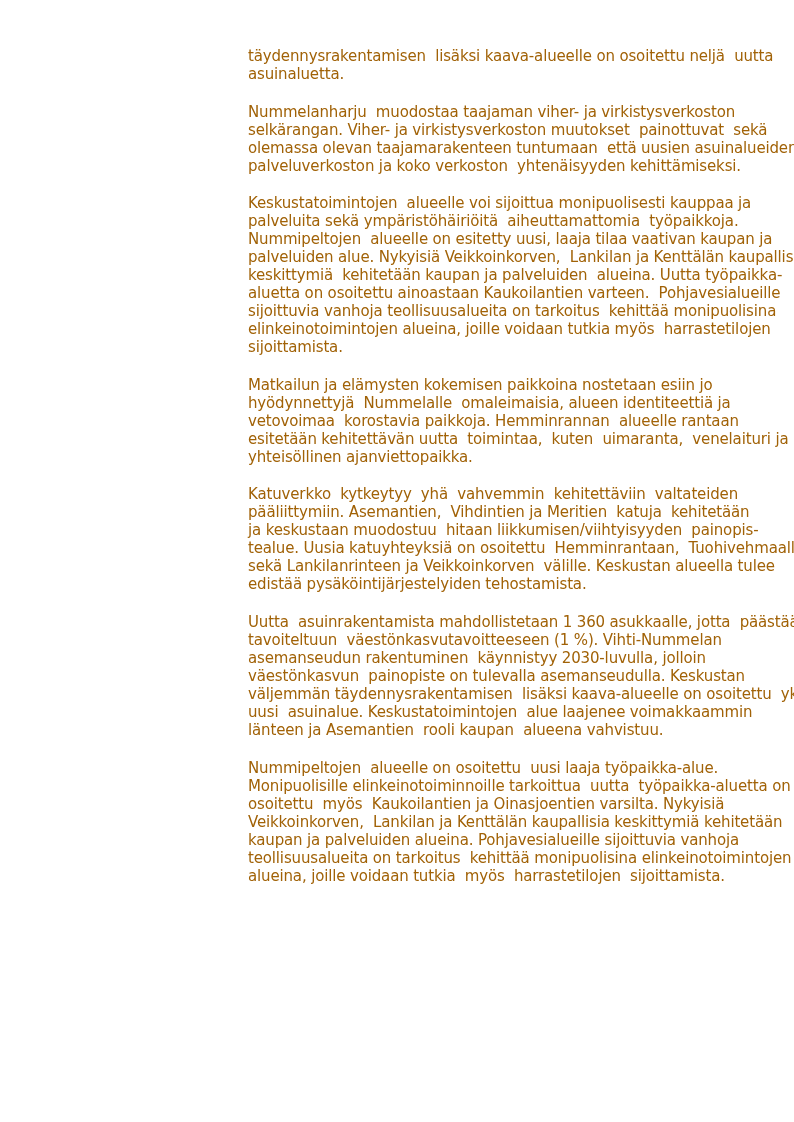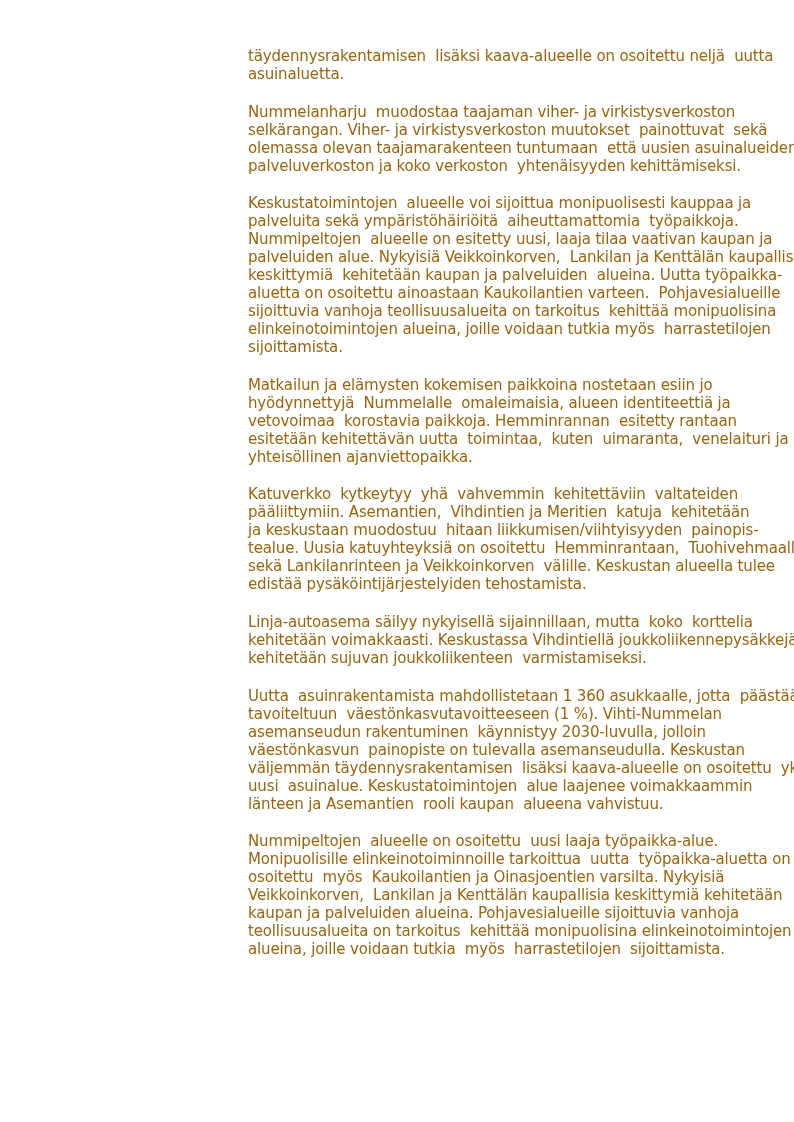--- a/index.html
+++ b/index.html
@@ -42,32 +42,29 @@
 palveluita sekä ympäristöhäiriöitä  aiheuttamattomia  työpaikkoja.
 Nummipeltojen  alueelle on esitetty uusi, laaja tilaa vaativan kaupan ja
 palveluiden alue. Nykyisiä Veikkoinkorven,  Lankilan ja Kenttälän kaupallisia
 keskittymiä  kehitetään kaupan ja palveluiden  alueina. Uutta työpaikka-
 aluetta on osoitettu ainoastaan Kaukoilantien varteen.  Pohjavesialueille
 sijoittuvia vanhoja teollisuusalueita on tarkoitus  kehittää monipuolisina
 elinkeinotoimintojen alueina, joille voidaan tutkia myös  harrastetilojen
 sijoittamista.</p>
     <p class="para">Matkailun ja elämysten kokemisen paikkoina nostetaan esiin jo
 hyödynnettyjä  Nummelalle  omaleimaisia, alueen identiteettiä ja
-vetovoimaa  korostavia paikkoja. Hemminrannan  esitetty rantaan
+vetovoimaa  korostavia paikkoja. Hemminrannan  alueelle rantaan
 esitetään kehitettävän uutta  toimintaa,  kuten  uimaranta,  venelaituri ja
 yhteisöllinen ajanviettopaikka.</p>
     <p class="para">Katuverkko  kytkeytyy  yhä  vahvemmin  kehitettäviin  valtateiden
 pääliittymiin. Asemantien,  Vihdintien ja Meritien  katuja  kehitetään
 ja keskustaan muodostuu  hitaan liikkumisen/viihtyisyyden  painopis-
 tealue. Uusia katuyhteyksiä on osoitettu  Hemminrantaan,  Tuohivehmaalle
 sekä Lankilanrinteen ja Veikkoinkorven  välille. Keskustan alueella tulee
 edistää pysäköintijärjestelyiden tehostamista.</p>
-    <p class="para">Linja-autoasema säilyy nykyisellä sijainnillaan, mutta  koko  korttelia
-kehitetään voimakkaasti. Keskustassa Vihdintiellä joukkoliikennepysäkkejä
-kehitetään sujuvan joukkoliikenteen  varmistamiseksi.</p>
     <p class="para">Uutta  asuinrakentamista mahdollistetaan 1 360 asukkaalle, jotta  päästään
 tavoiteltuun  väestönkasvutavoitteeseen (1 %). Vihti-Nummelan
 asemanseudun rakentuminen  käynnistyy 2030-luvulla, jolloin
 väestönkasvun  painopiste on tulevalla asemanseudulla. Keskustan
 väljemmän täydennysrakentamisen  lisäksi kaava-alueelle on osoitettu  yksi
 uusi  asuinalue. Keskustatoimintojen  alue laajenee voimakkaammin
 länteen ja Asemantien  rooli kaupan  alueena vahvistuu.</p>
     <p class="para">Nummipeltojen  alueelle on osoitettu  uusi laaja työpaikka-alue.
 Monipuolisille elinkeinotoiminnoille tarkoittua  uutta  työpaikka-aluetta on
 osoitettu  myös  Kaukoilantien ja Oinasjoentien varsilta. Nykyisiä

